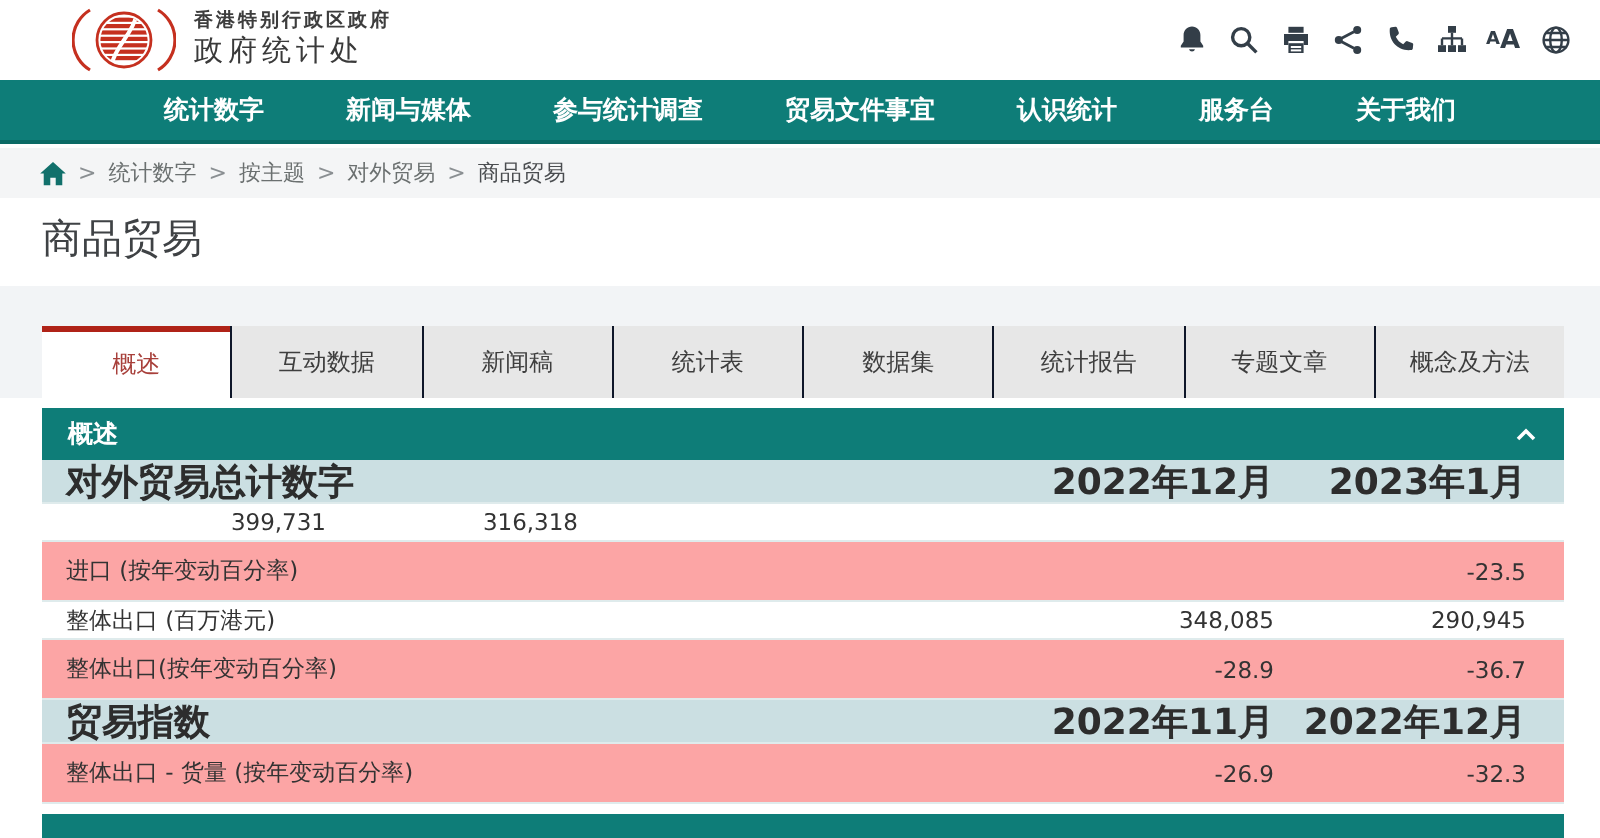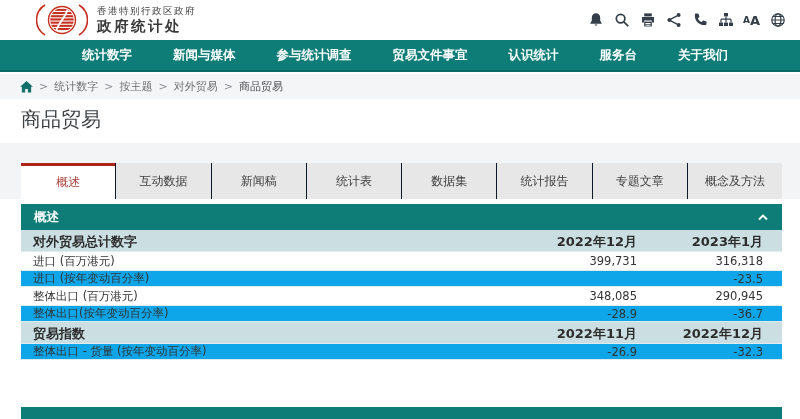--- a/index.html
+++ b/index.html
@@ -7,22 +7,22 @@
   body {
     font-family:"DejaVu Sans","Liberation Sans",sans-serif;
     background:#ffffff; position:relative; overflow:hidden;
     color:#333;
   }
   
   .topbar { position:absolute; top:0; left:0; width:800px; height:40px; background:#fff;
             display:flex; align-items:center; }
   .logo-wrap { margin-left:36px; display:flex; align-items:center; }
   .org { margin-left:9px; line-height:1.25; }
-  .org-small { font-size:9.5px; color:#3d3d3d; letter-spacing:1.5px; }
-  .org-large { font-size:14.5px; font-weight:bold; color:#3a3a3a; letter-spacing:2.5px; }
+  .org-small { font-size:9.5px; color:#3d3d3d; letter-spacing:1.5px;font-weight:bold; }
+  .org-large { font-size:14.5px; font-weight:normal; color:#3a3a3a; letter-spacing:2.5px; }
   .topbar-icons { margin-left:auto; margin-right:13px; display:flex; align-items:center; gap:7px; }
   .hicon { width:19px; height:19px; display:flex; align-items:center; justify-content:center;
            color:#333e48; cursor:pointer; }
   .hicon svg { width:16px; height:16px; }
   .aa-small { font-size:9px; font-weight:bold; }
   .aa-big { font-size:13px; font-weight:bold; }
   
   .nav { position:absolute; top:40px; left:0; width:800px; height:32px; background:#0E7D78;
          border-bottom:2px solid #0B6A65; display:flex; align-items:center;
          padding-left:82px; gap:41px; }
@@ -49,23 +49,23 @@
                     background:#0E7D78; color:#fff; display:flex; align-items:center;
                     padding:0 13px; font-size:12.5px; font-weight:bold; cursor:pointer; }
   .chevron { margin-left:auto; display:flex; align-items:center; }
   
   .dtable { position:absolute; top:230px; left:21px; width:761px; }
   .trow { display:flex; align-items:center; padding-left:12px; padding-right:19px;
           font-size:11.5px; color:#333; border-bottom:1px solid #dfebec; }
   .trow .lbl { flex:1; white-space:nowrap; }
   .trow .c1 { width:130px; text-align:right; }
   .trow .c2 { width:126px; text-align:right; }
-  .trow.group { height:22px; background:#cbdfe2; font-weight:bold; color:#2d2d2d; font-size:13px;align-items:flex-end; }
+  .trow.group { height:22px; background:#cbdfe2; font-weight:bold; color:#2d2d2d; font-size:18px; }
   .trow.r-white { height:19px; background:#ffffff; }
-  .trow.r-tint  { height:16px; background:#0ea5e9; }
+  .trow.r-tint  { height:30px; background:#fca5a5; }
   
   .bottom-bar { position:absolute; top:407px; left:21px; width:761px; height:12px; background:#0E7D78; }
 </style>
 </head>
 <body>
 
 <div class="topbar">
   <div class="logo-wrap">
     <svg width="52" height="36" viewBox="0 0 52 36">
       <g fill="none" stroke="#C5301F">
@@ -201,21 +201,20 @@
   </span>
 </div>
 
 <div class="dtable" id="dtable">
     <div class="trow group">
       <span class="lbl">对外贸易总计数字</span>
       <span class="c1">2022年12月</span>
       <span class="c2">2023年1月</span>
     </div>
     <div class="trow r-white">
-      <span class="lbl">进口 (百万港元)</span>
       <span class="c1">399,731</span>
       <span class="c2">316,318</span>
     </div>
     <div class="trow r-tint">
       <span class="lbl">进口 (按年变动百分率)</span>
       <span class="c1">-23.5</span>
     </div>
     <div class="trow r-white">
       <span class="lbl">整体出口 (百万港元)</span>
       <span class="c1">348,085</span>

